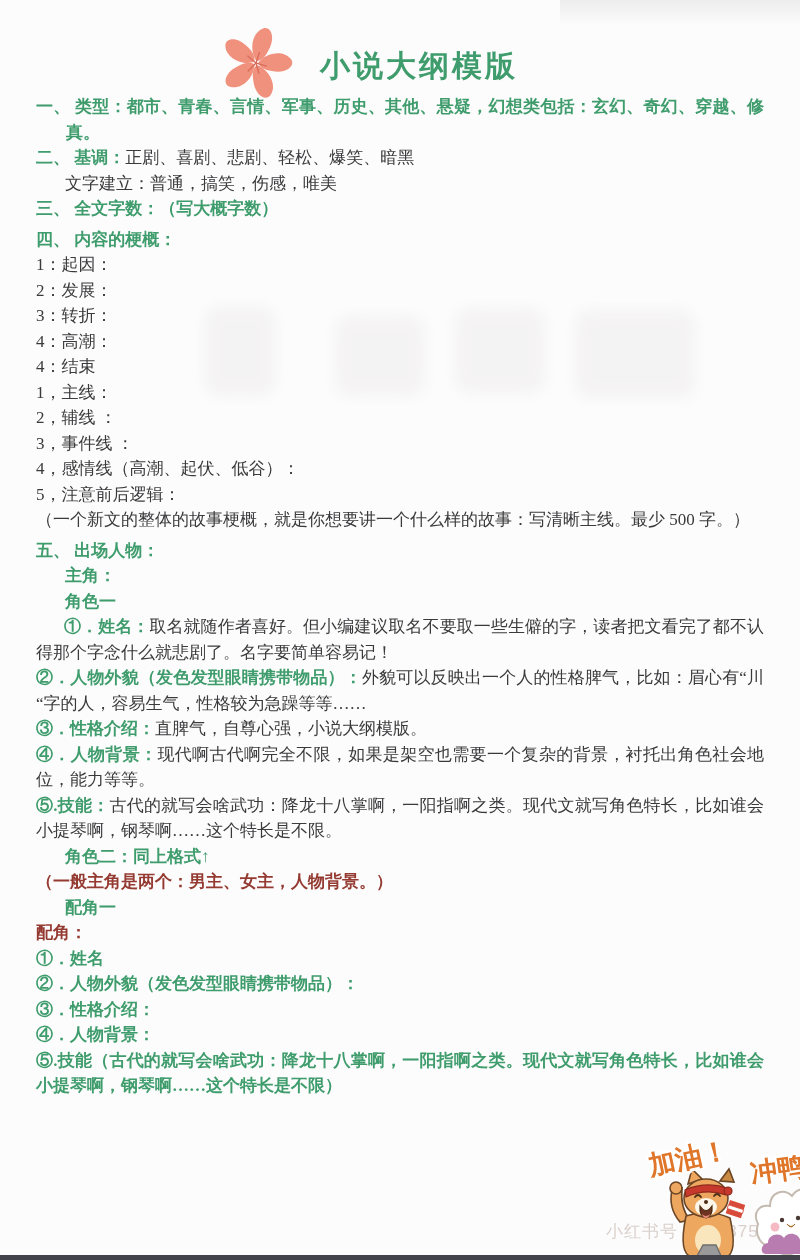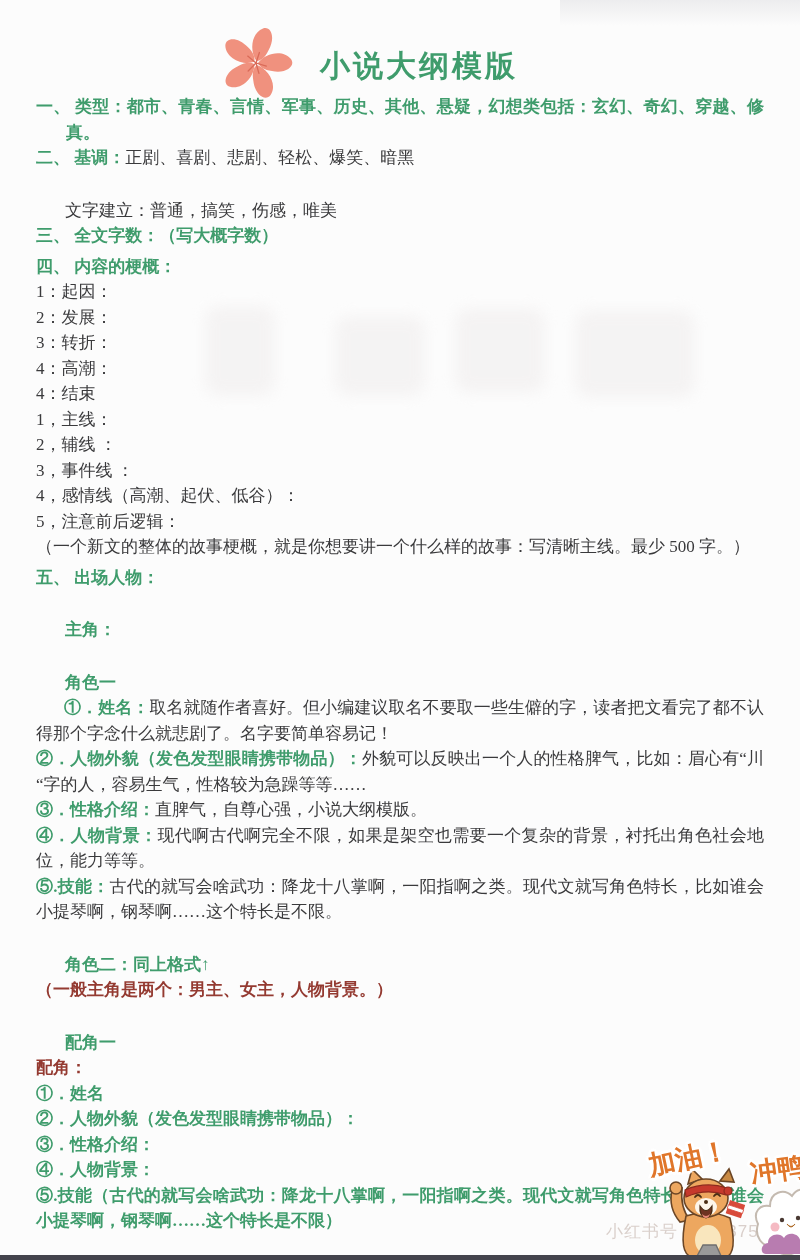--- a/index.html
+++ b/index.html
@@ -22,21 +22,21 @@
     font-size:30px;font-weight:bold;letter-spacing:3px;
     color:var(--green);
   }
   .content{
     position:absolute;left:36px;right:36px;top:94px;
     font-size:17px;line-height:25.5px;
     text-align:justify;
   }
   .line{margin:0;}
   .line.hang{padding-left:30px;text-indent:-30px;}
-  .line.ind1{padding-left:29px;margin-top:27px;}
+  .line.ind1{padding-left:29px;}
   .line.fli{text-indent:28px;}
   .line.gap{margin-top:5px;}
   .seg-g{color:var(--green);font-weight:bold;}
   .seg-k{color:var(--ink);}
   .seg-r{color:var(--red);font-weight:bold;}
 
   .faint-watermark{position:absolute;left:205px;top:298px;width:520px;height:108px;opacity:.55;pointer-events:none;}
   .faint-watermark i{
     position:absolute;display:block;background:#efecec;border-radius:14px;filter:blur(7px);
   }

